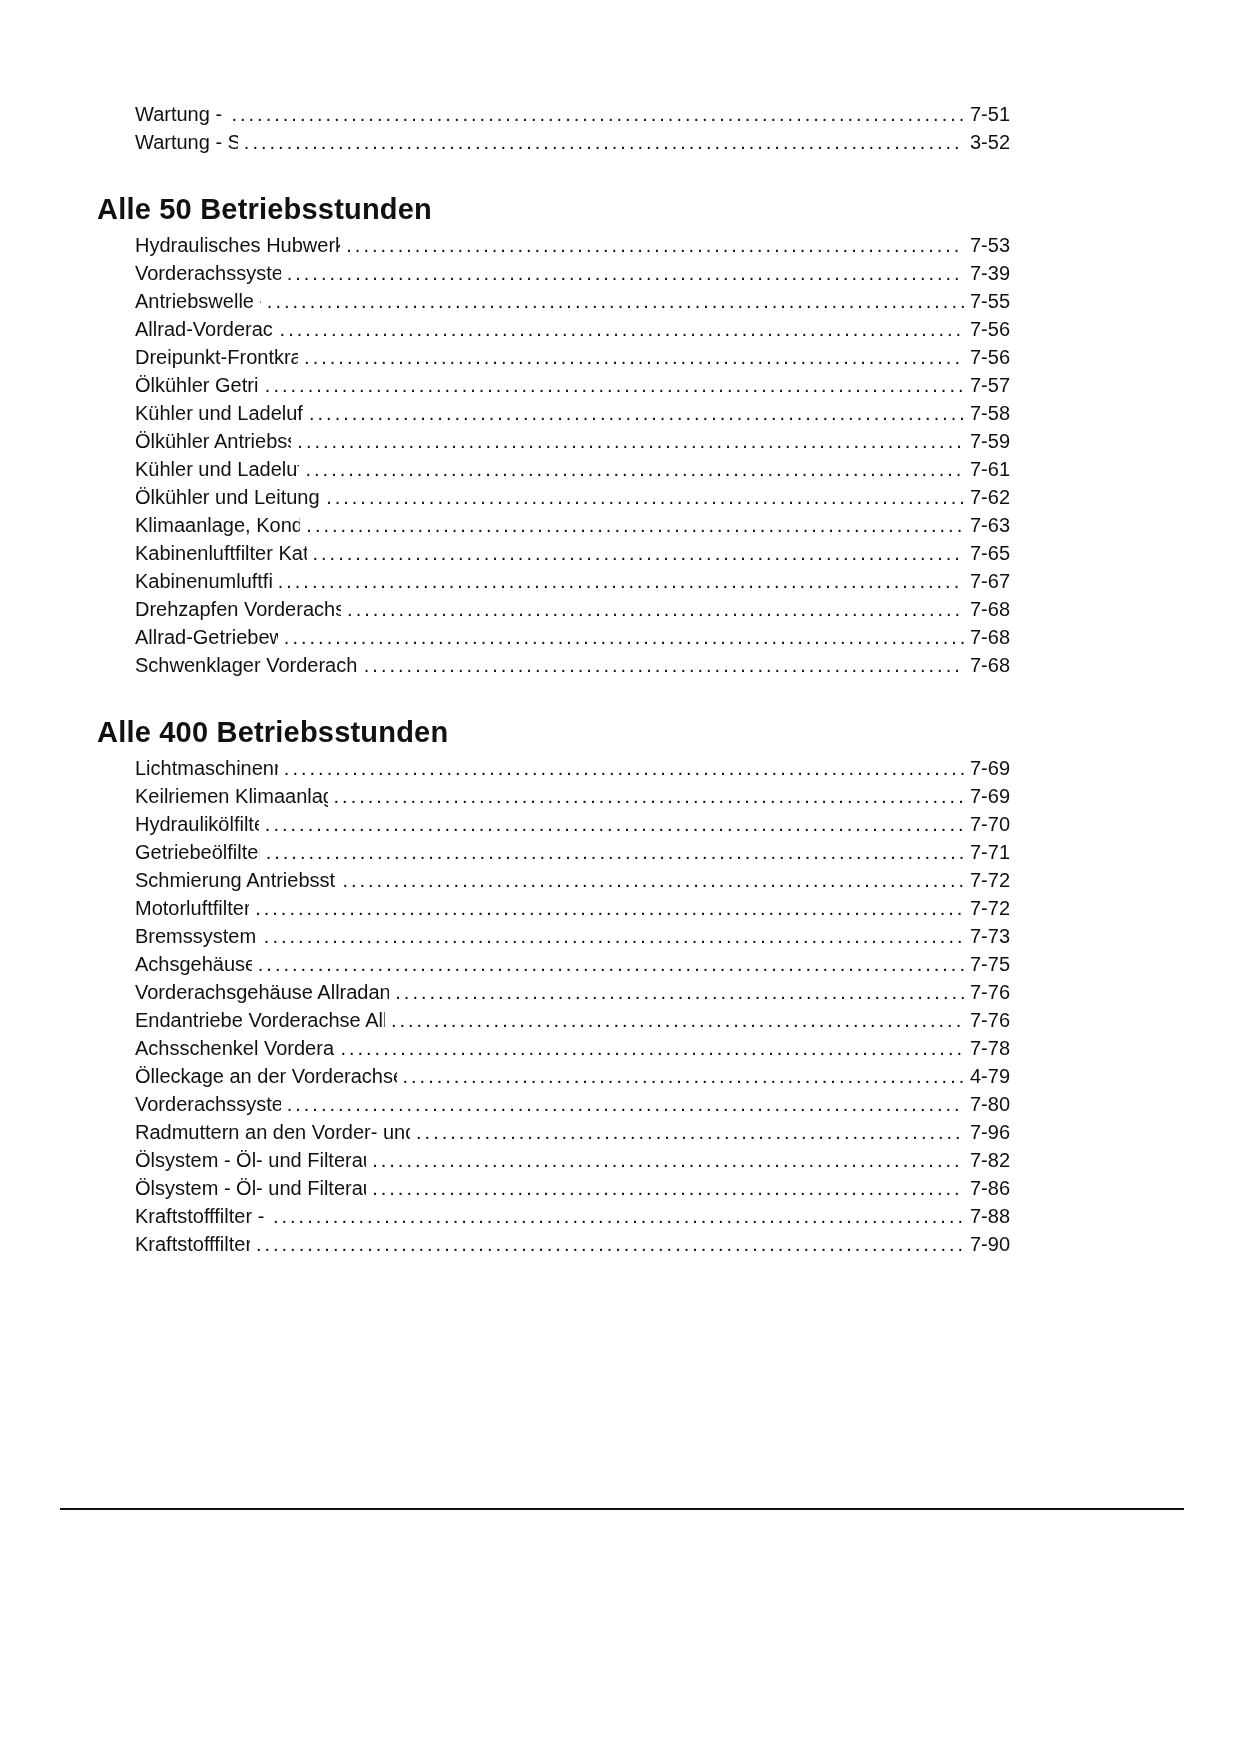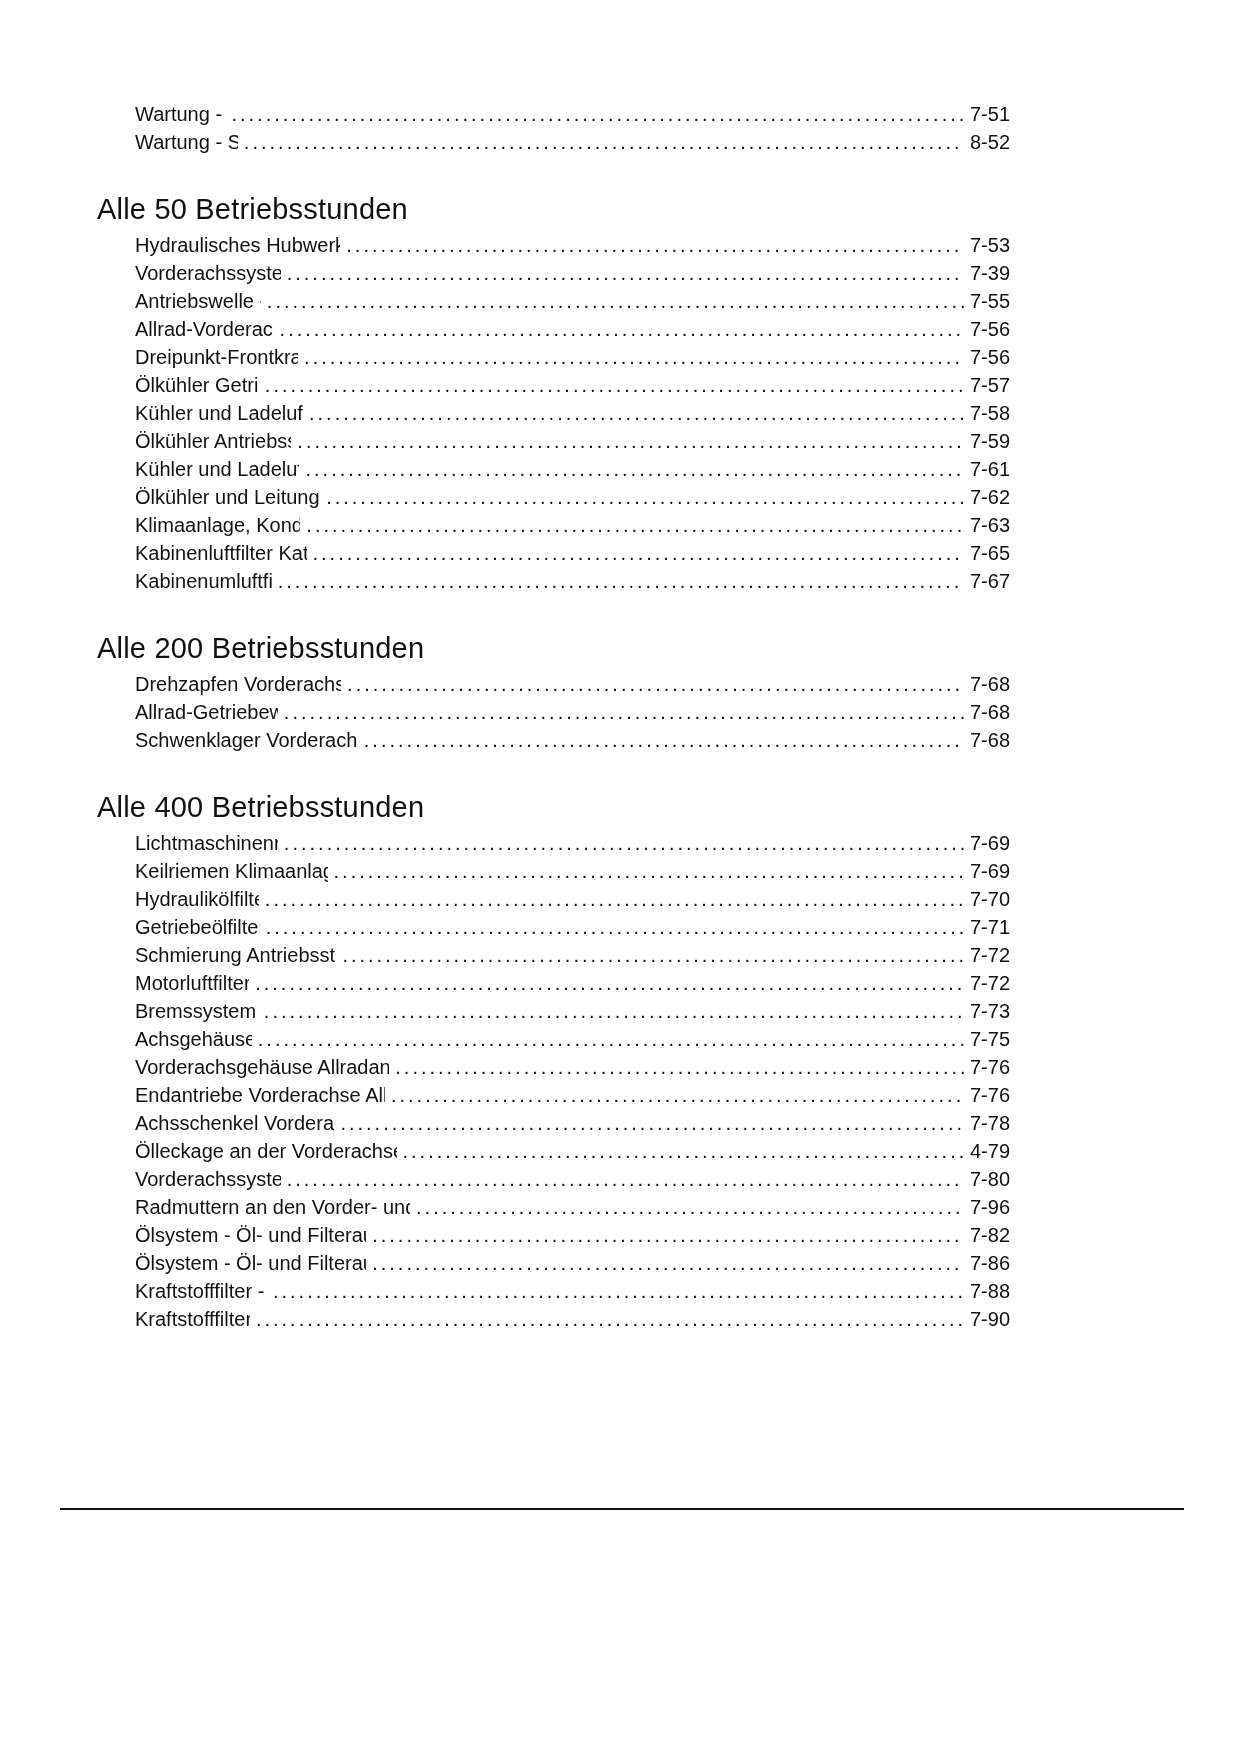--- a/index.html
+++ b/index.html
@@ -46,21 +46,21 @@
   }
   .toc-dots::before {
     content: "..........................................................................................................................................................";
     letter-spacing: 3px;
   }
   .toc-page {
     flex: 0 0 auto;
   }
   .section-title {
     font-size: 29px;
-    font-weight: 400;
+    font-weight: 700;
     line-height: 32px;
     margin: 37px 0 6px 0;
     letter-spacing: 0.2px;
   }
   .intro-list {
     margin-bottom: 0;
   }
   .bottom-rule {
     position: absolute;
     top: 1508px;
@@ -78,21 +78,21 @@
     <div class="intro-list" id="intro-list">
   <div class="toc-row">
     <span class="toc-label">Wartung - Prüfung</span>
     <span class="toc-dots"></span>
     <span class="toc-page">7-51</span>
   </div>
 
   <div class="toc-row">
     <span class="toc-label">Wartung - Schmieren</span>
     <span class="toc-dots"></span>
-    <span class="toc-page">8-52</span>
+    <span class="toc-page">3-52</span>
   </div>
 </div>
     <div id="sections">
   <section class="toc-section">
     <h2 class="section-title">Alle 50 Betriebsstunden</h2>
     <div class="rows">
   <div class="toc-row">
     <span class="toc-label">Hydraulisches Hubwerk und Gestänge - Einfetten</span>
     <span class="toc-dots"></span>
     <span class="toc-page">7-53</span>
@@ -170,21 +170,20 @@
 
   <div class="toc-row">
     <span class="toc-label">Kabinenumluftfilter - Reinigen</span>
     <span class="toc-dots"></span>
     <span class="toc-page">7-67</span>
   </div>
 </div>
   </section>
 
   <section class="toc-section">
-    <h2 class="section-title">Alle 200 Betriebsstunden</h2>
     <div class="rows">
   <div class="toc-row">
     <span class="toc-label">Drehzapfen Vorderachse, Allradantrieb - Einfetten</span>
     <span class="toc-dots"></span>
     <span class="toc-page">7-68</span>
   </div>
 
   <div class="toc-row">
     <span class="toc-label">Allrad-Getriebewelle - Einfetten</span>
     <span class="toc-dots"></span>

